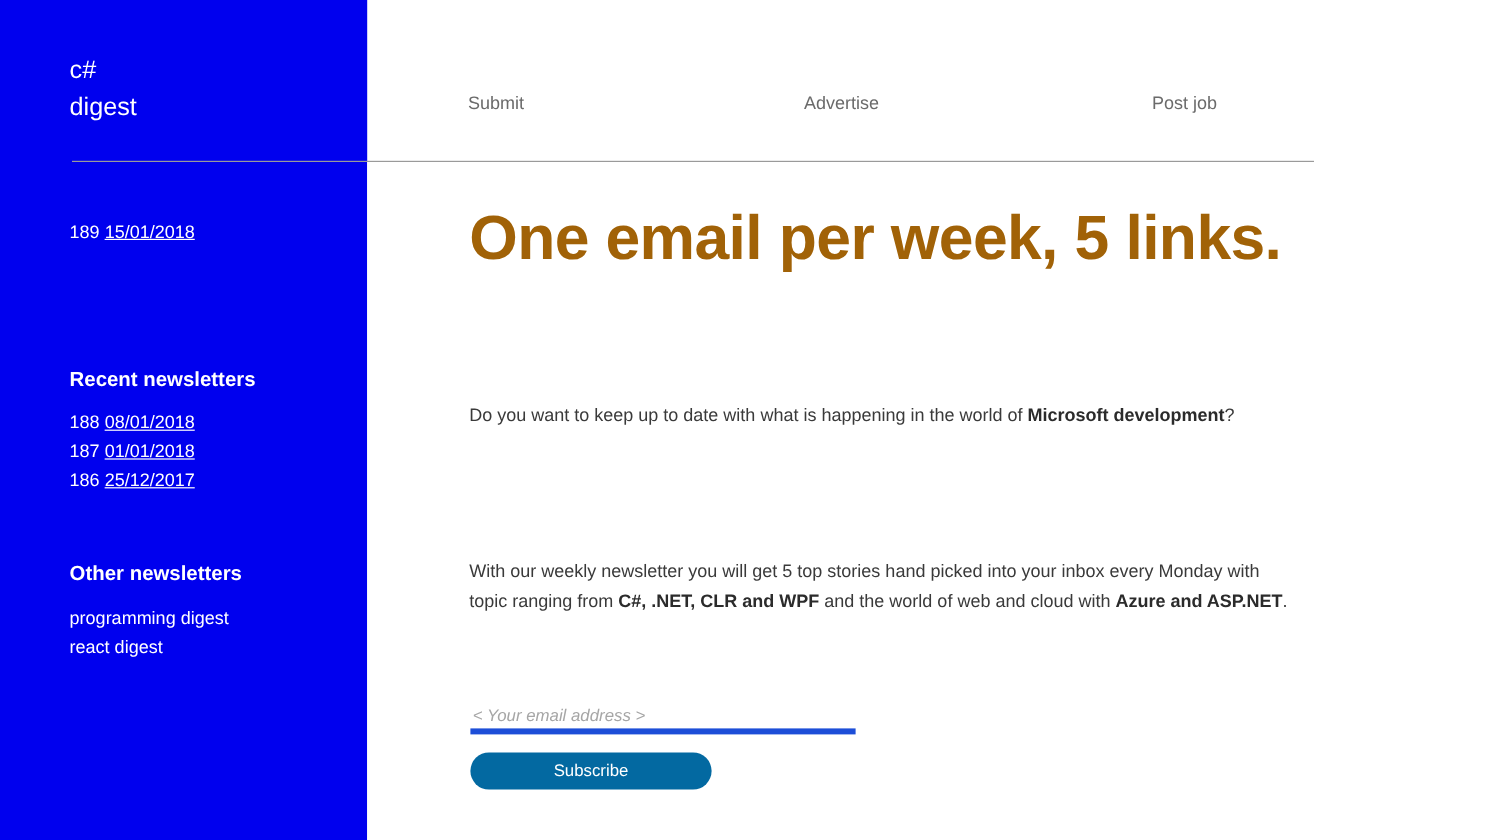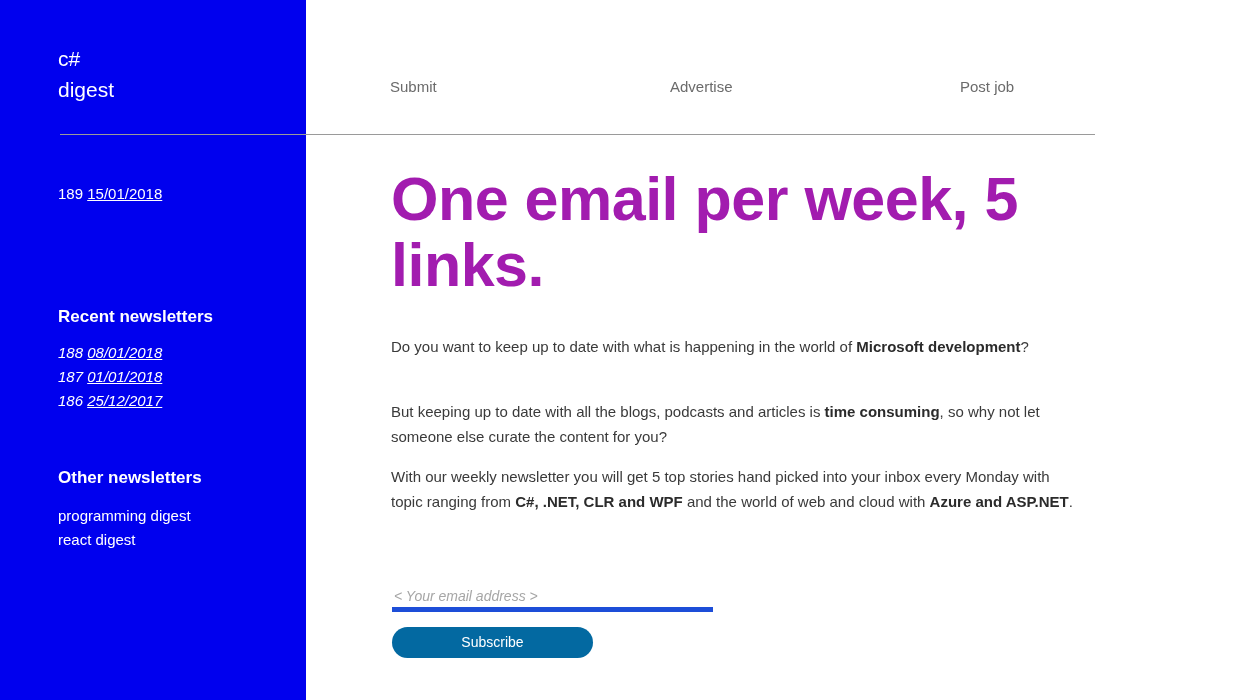--- a/index.html
+++ b/index.html
@@ -106,24 +106,24 @@
     height: 565px;
     background: #ffffff;
   }
 
   #hero-title {
     position: absolute;
     left: 85px;
     top: 31px;
     width: 700px;
     margin: 0;
-    font-size: 61px;
+    font-size: 52px;
     line-height: 66px;
     font-weight: bold;
-    color: #a21caf;
+    color: #a16207;
     letter-spacing: -0.5px;
   }
 
   .para {
     position: absolute;
     left: 85px;
     width: 690px;
     margin: 0;
     font-size: 15px;
     line-height: 24.5px;
@@ -187,21 +187,21 @@
 
   <div class="side-section" style="top:168px;">
     <div class="issue-row" style="margin-top:14px;">
       <span class="issue-num">189</span>
       <span class="issue-date">15/01/2018</span>
     </div>
   </div>
 
   <div class="side-section" style="top:306px;">
     <h2 class="side-heading">Recent newsletters</h2>
-    <div style="margin-top:14px;font-style:italic;">
+    <div style="margin-top:14px;">
       <div class="issue-row">
         <span class="issue-num">188</span>
         <span class="issue-date">08/01/2018</span>
       </div>
       <div class="issue-row">
         <span class="issue-num">187</span>
         <span class="issue-date">01/01/2018</span>
       </div>
       <div class="issue-row">
         <span class="issue-num">186</span>
@@ -228,23 +228,20 @@
 <div id="header-divider"></div>
 
 <div id="main">
 
   <h1 id="hero-title">One email per week, 5 links.</h1>
 
   <p class="para" id="para-1">
     <span>Do you want to keep up to date with what is happening in the world of </span><b>Microsoft development</b><span>?</span>
   </p>
 
-  <p class="para" id="para-2">
-    <span>But keeping up to date with all the blogs, podcasts and articles is </span><b>time consuming</b><span>, so why not let someone else curate the content for you?</span>
-  </p>
 
   <p class="para" id="para-3">
     <span>With our weekly newsletter you will get 5 top stories hand picked into your inbox every Monday with topic ranging from </span><b>C#, .NET, CLR and WPF</b><span> and the world of web and cloud with </span><b>Azure and ASP.NET</b><span>.</span>
   </p>
 
   <input id="email-field" type="text" placeholder="&lt; Your email address &gt;" style="">
 
   <button id="subscribe-button">Subscribe</button>
 
 </div>

